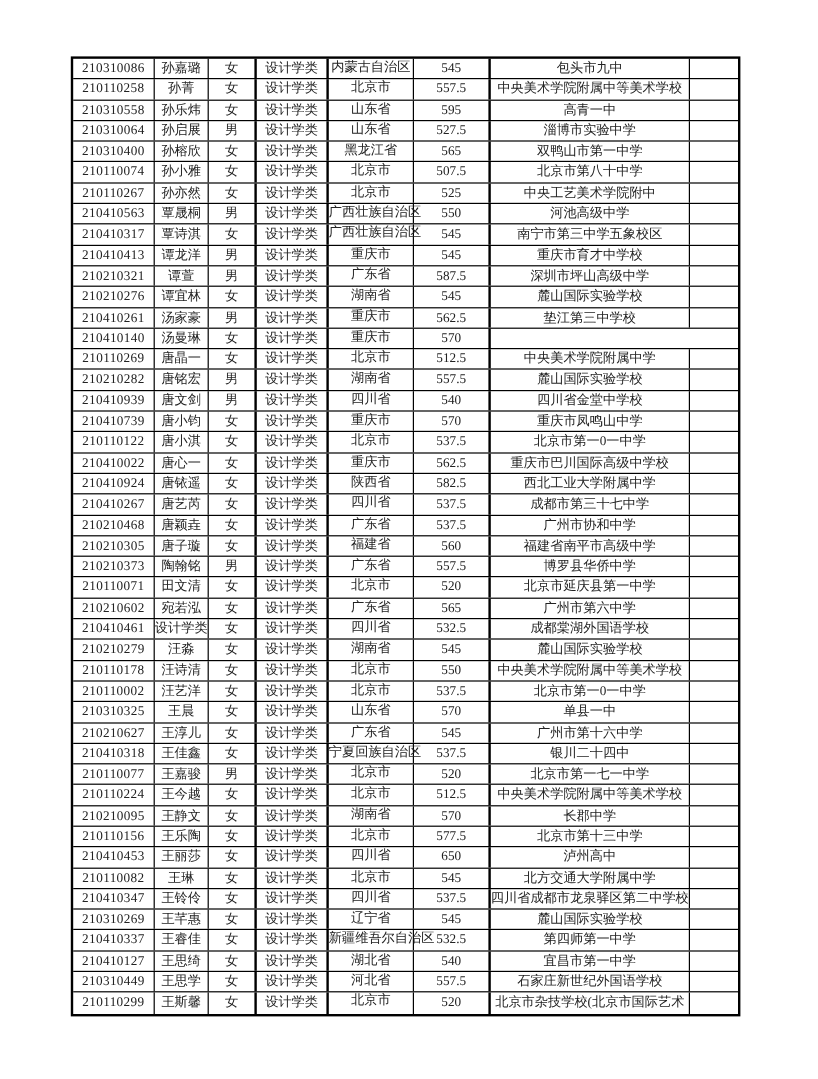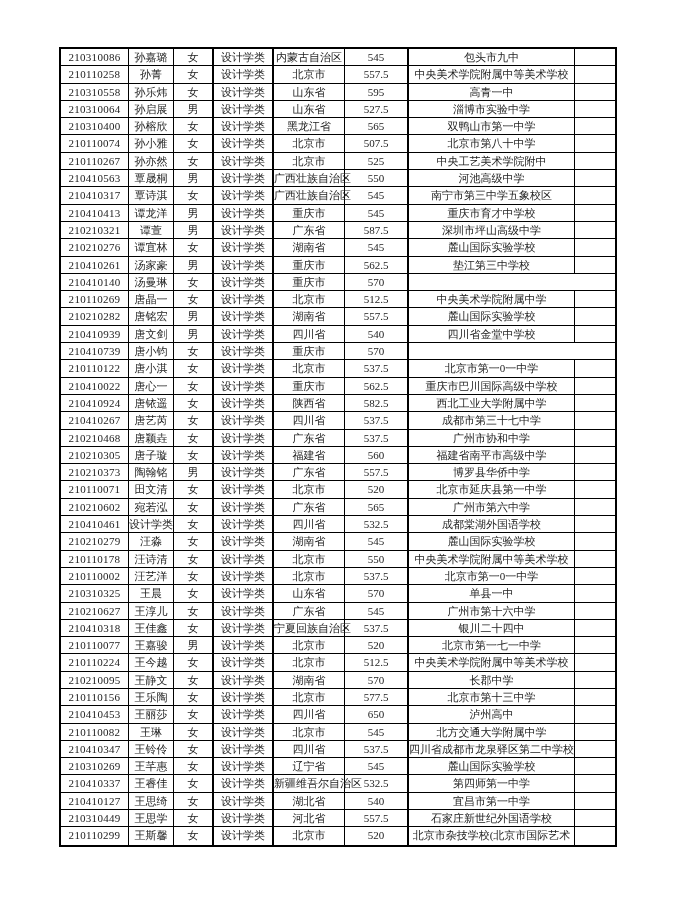--- a/index.html
+++ b/index.html
@@ -42,21 +42,21 @@
     line-height: 16.3px;
     color: #222222;
     white-space: nowrap;
     overflow: visible;
   }
   .cell:last-child { border-right: none; }
   .col-0 { width: 68px; letter-spacing: 0.3px; }
   .col-1 { width: 45px; }
   .col-2 { width: 40px; border-right-width: 2px; }
   .col-3 { width: 60px; border-right-width: 2px; }
-  .col-4 { width: 71px; }
+  .col-4 { width: 71px; font-family: Liberation Mono, monospace; }
   .col-5 { width: 64px; border-right-width: 2px; }
   .col-6 { width: 166px; }
   .col-7 { width: 40px; }
 </style>
 </head>
 <body>
 
 <div class="page">
   <div class="grid" id="results-table">
       <div class="row">
@@ -228,20 +228,21 @@
         <div class="cell col-6">四川省金堂中学校</div>
         <div class="cell col-7"></div>
       </div>
       <div class="row">
         <div class="cell col-0">210410739</div>
         <div class="cell col-1">唐小钧</div>
         <div class="cell col-2">女</div>
         <div class="cell col-3">设计学类</div>
         <div class="cell col-4">重庆市</div>
         <div class="cell col-5">570</div>
+        <div class="cell col-6">重庆市凤鸣山中学</div>
         <div class="cell col-7"></div>
       </div>
       <div class="row">
         <div class="cell col-0">210110122</div>
         <div class="cell col-1">唐小淇</div>
         <div class="cell col-2">女</div>
         <div class="cell col-3">设计学类</div>
         <div class="cell col-4">北京市</div>
         <div class="cell col-5">537.5</div>
         <div class="cell col-6">北京市第一0一中学</div>

